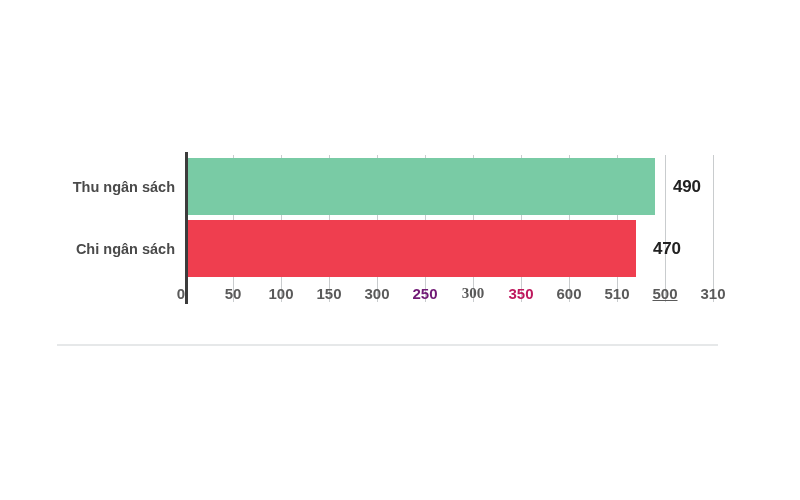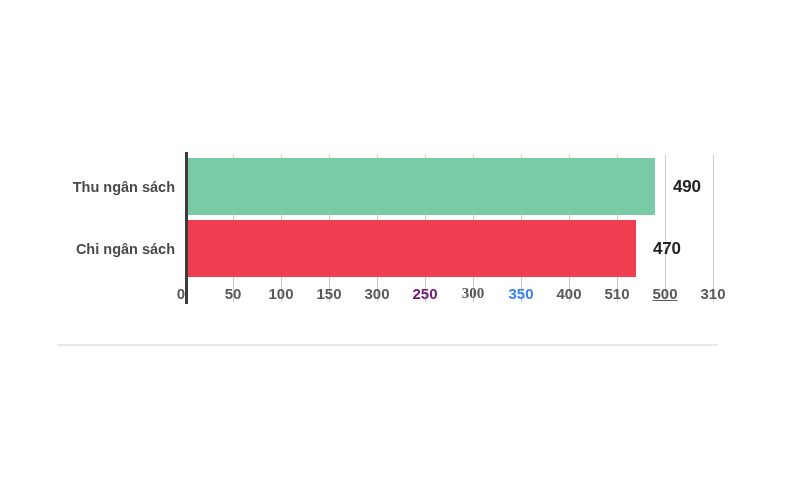--- a/index.html
+++ b/index.html
@@ -164,22 +164,22 @@
   <div class="axis-line"></div>
 
   <div class="tick-labels" id="ticks-layer">
       <div class="tick-label" style="left: 0px; color: rgb(90, 90, 90); transform: translateX(-100%);">0</div>
       <div class="tick-label" style="left: 48px; color: rgb(90, 90, 90);">50</div>
       <div class="tick-label" style="left: 96px; color: rgb(90, 90, 90);">100</div>
       <div class="tick-label" style="left: 144px; color: rgb(90, 90, 90);">150</div>
       <div class="tick-label" style="left: 192px; color: rgb(90, 90, 90);">300</div>
       <div class="tick-label" style="left: 240px; color: #701a75;">250</div>
       <div class="tick-label" style="left: 288px; color: rgb(90, 90, 90); font-family: Liberation Serif, serif;">300</div>
-      <div class="tick-label" style="left: 336px; color: #3b82f6;">350</div>
-      <div class="tick-label" style="left: 384px; color: rgb(90, 90, 90);">400</div>
+      <div class="tick-label" style="left: 336px; color: #be185d;">350</div>
+      <div class="tick-label" style="left: 384px; color: rgb(90, 90, 90);">600</div>
       <div class="tick-label" style="left: 432px; color: rgb(90, 90, 90);">510</div>
       <div class="tick-label" style="left: 480px; color: rgb(90, 90, 90); text-decoration: underline;">500</div>
       <div class="tick-label" style="left: 528px; color: rgb(90, 90, 90);">310</div>
     </div>
 
   <div class="divider"></div>
 
 </div>
 
 </body></html>

